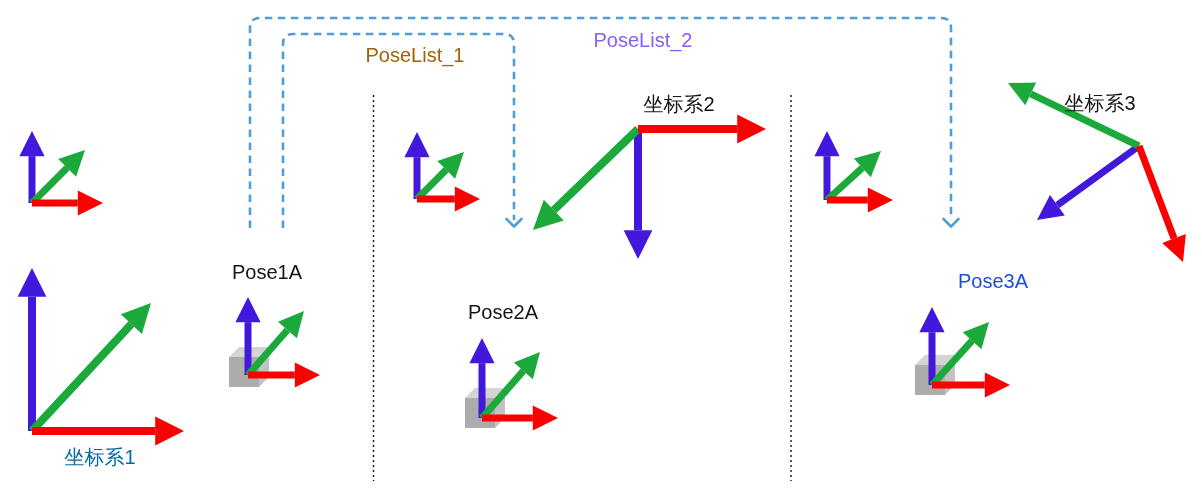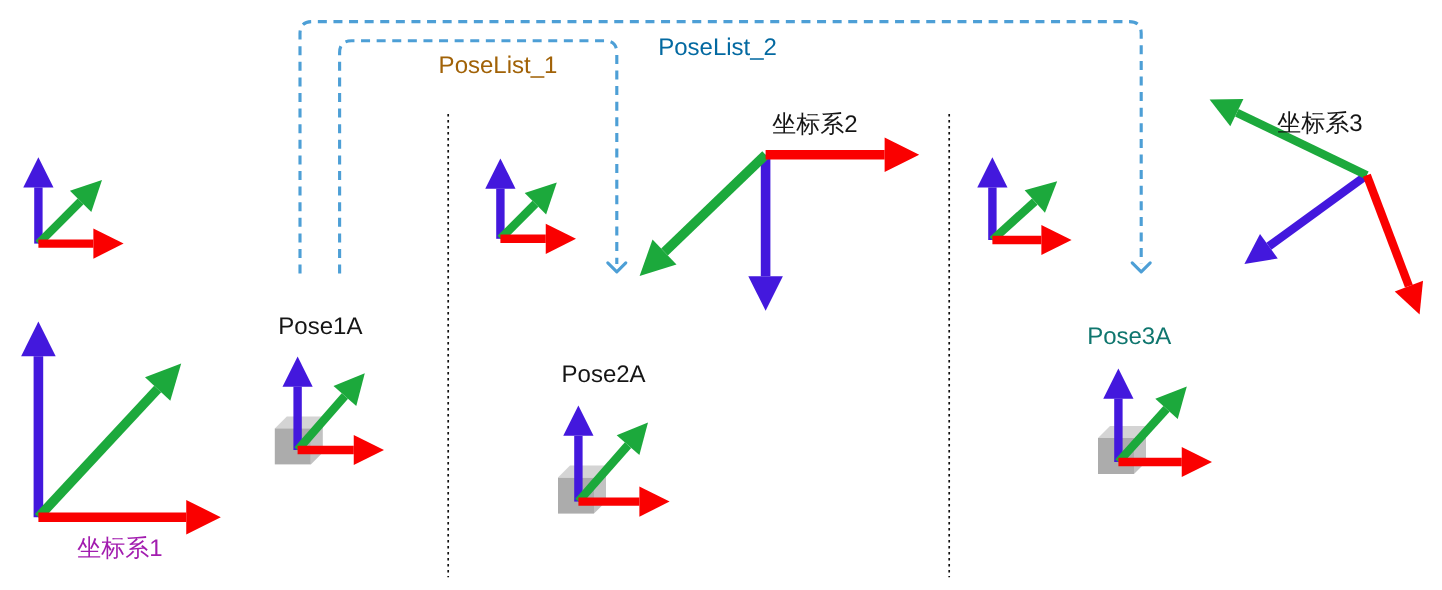--- a/index.html
+++ b/index.html
@@ -98,21 +98,21 @@
       <polygon points="945,365 955,355 955,385 945,395" fill="#c2c2c2"></polygon>
       <rect x="915" y="365" width="30" height="30" fill="#acacac"></rect>
       <line x1="932" y1="385" x2="932" y2="332.2" stroke="#4318dd" stroke-width="7"></line>
       <polygon points="932,307 944.6,332.2 919.4,332.2" fill="#4318dd"></polygon>
       <line x1="932" y1="385" x2="972.0929842359781" y2="340.68670163391903" stroke="#1ca93c" stroke-width="7"></line>
       <polygon points="989,322 981.4363350529376,349.14020951593 962.7496334190186,332.23319375190806" fill="#1ca93c"></polygon>
       <line x1="932" y1="385" x2="984.8" y2="385" stroke="#fa0000" stroke-width="7"></line>
       <polygon points="1010,385 984.8,397.6 984.8,372.4" fill="#fa0000"></polygon>
     </svg>
 
-  <div class="label" style="left: 598px; top: 40px; color: #0369a1;">PoseList_2</div>
+  <div class="label" style="left: 643px; top: 40px; color: #8b5cf6;">PoseList_2</div>
   <div class="label" style="left: 415px; top: 55px; color: #a16207;">PoseList_1</div>
   <div class="label" style="left: 669px; top: 104px; color: rgb(21, 21, 21); margin-left: 10px;">坐标系2</div>
   <div class="label" style="left: 1100px; top: 103px; color: rgb(21, 21, 21);">坐标系3</div>
   <div class="label" style="left: 267px; top: 272px; color: rgb(21, 21, 21); text-align: right;">Pose1A</div>
   <div class="label" style="left: 503px; top: 312px; color: rgb(21, 21, 21);">Pose2A</div>
-  <div class="label" style="left: 941px; top: 281px; color: #0f766e;">Pose3A</div>
-  <div class="label" style="left: 100px; top: 457px; color: #a21caf;">坐标系1</div>
+  <div class="label" style="left: 993px; top: 281px; color: #1d4ed8;">Pose3A</div>
+  <div class="label" style="left: 100px; top: 457px; color: #0369a1;">坐标系1</div>
 </div>
 
 </body></html>

